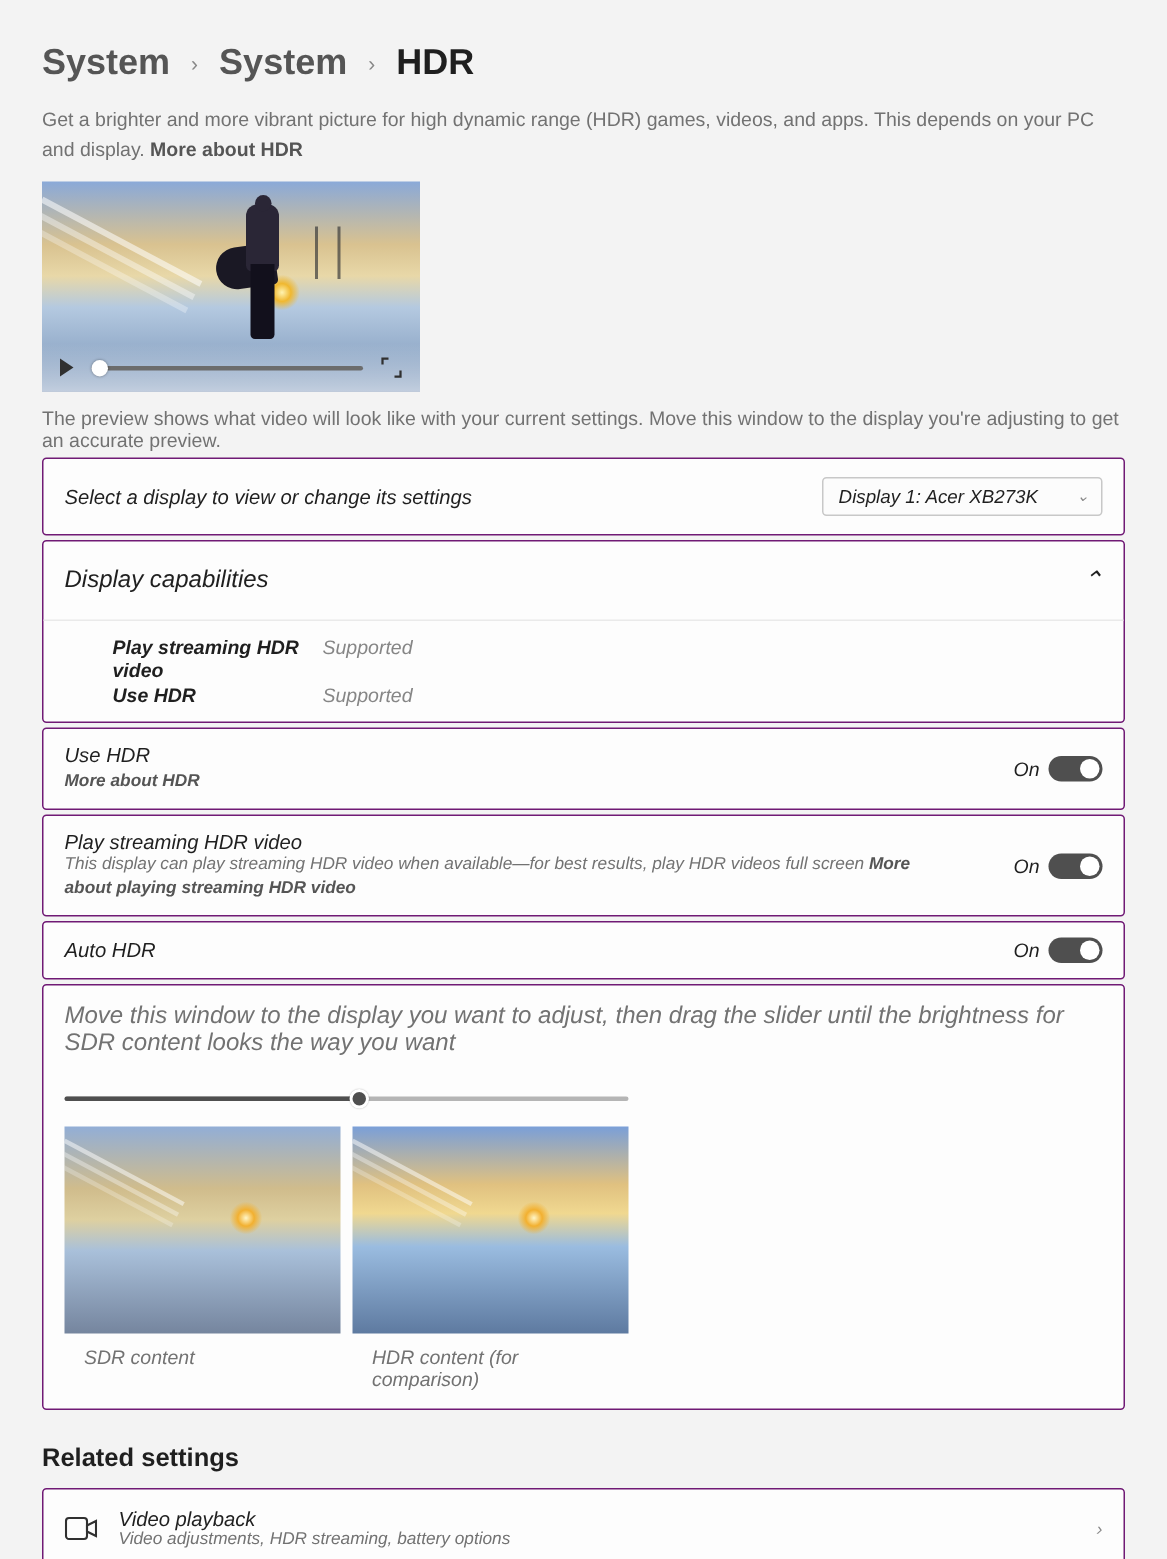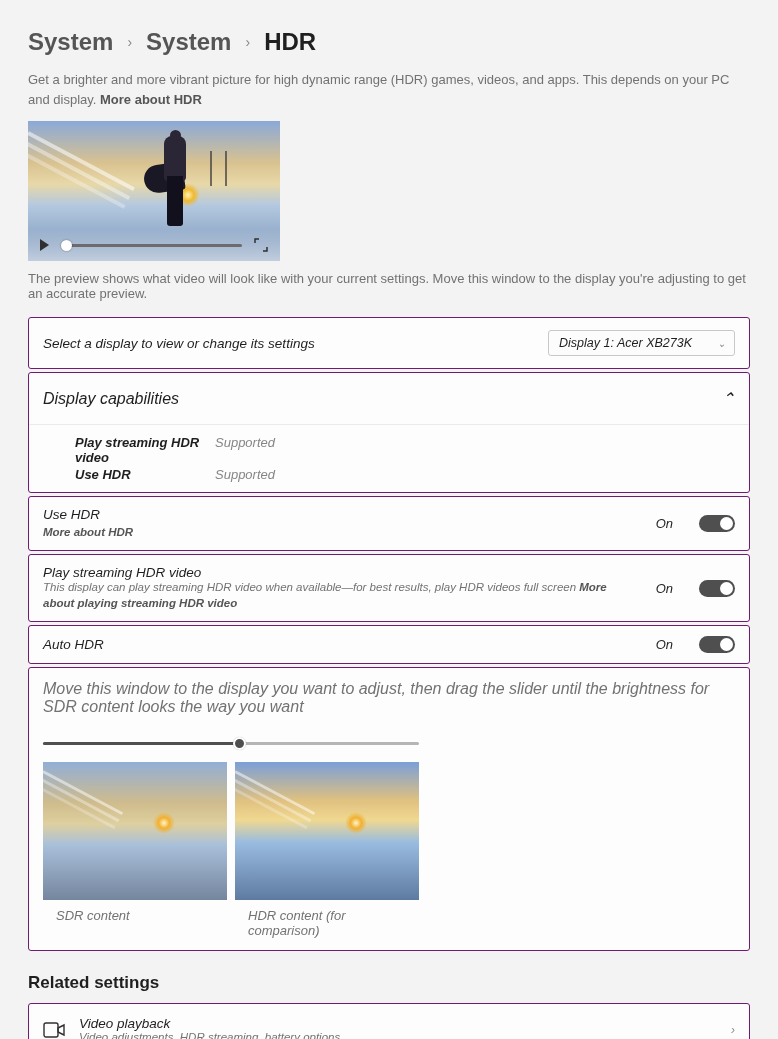--- a/index.html
+++ b/index.html
@@ -21,38 +21,38 @@
 .preview .rail { position: absolute; left: 0; top: 10px; width: 120px; height: 4px; background: rgba(255,255,255,0.55); transform: rotate(28deg); transform-origin: left; box-shadow: 0 10px 0 rgba(255,255,255,0.4), 0 20px 0 rgba(255,255,255,0.3); }
 .preview .poles { position: absolute; right: 10px; top: 30px; width: 70px; height: 40px; }
 .preview .poles::before, .preview .poles::after { content:""; position:absolute; width:2px; height:35px; background: rgba(60,60,60,0.7); }
 .preview .poles::before { left: 10px; } .preview .poles::after { left: 25px; }
 .preview .controls { position: absolute; left: 0; right: 0; bottom: 0; height: 32px; background: linear-gradient(180deg, rgba(255,255,255,0) 0%, rgba(255,255,255,0.55) 100%); display: flex; align-items: center; padding: 0 12px; gap: 12px; }
 .preview .play { width: 0; height: 0; border-left: 9px solid #303030; border-top: 6px solid transparent; border-bottom: 6px solid transparent; cursor: pointer; }
 .preview .track { flex: 1; height: 3px; background: #6c6c6c; position: relative; border-radius: 2px; }
 .preview .thumb { position: absolute; left: 0; top: -4px; width: 11px; height: 11px; background: #fff; border-radius: 50%; box-shadow: 0 0 2px rgba(0,0,0,0.4); }
 .preview .expand { width: 14px; height: 14px; position: relative; }
 .preview .expand svg { width: 14px; height: 14px; }
-.preview-note { font-size: 13px; color: #727272; margin-bottom: 16px; }
+.preview-note { font-size: 13px; color: #727272; margin-bottom: 4px; }
 .card { background: #fdfdfd; border: 1px solid #701a75; border-radius: 3px; margin-bottom: 3px; font-style: italic; }
 .row { display: flex; align-items: center; padding: 12px 14px; }
 .row.select-row { justify-content: space-between; }
 .row .label { font-size: 13.5px; color: #1f1f1f; }
 .dropdown { border: 1px solid #c8c8c8; background: #fcfcfc; border-radius: 3px; padding: 5px 42px 5px 10px; font-size: 12.5px; position: relative; cursor: pointer; min-width: 134px; }
 .dropdown .chev-sm { position: absolute; right: 8px; top: 50%; transform: translateY(-50%); color: #888; font-size: 10px; }
 .cap-header { display: flex; align-items: center; justify-content: space-between; padding: 16px 14px; border-bottom: 1px solid #eaeaea; cursor: pointer; }
 .cap-body { padding: 10px 14px 10px 46px; display: grid; grid-template-columns: 140px 1fr; row-gap: 2px; font-size: 13px; }
 .cap-body .k { font-weight: 600; }
 .cap-body .v { color: #868686; }
 .toggle-row { display: flex; align-items: center; justify-content: space-between; padding: 10px 14px; }
 .toggle-row .text { max-width: 580px; }
 .toggle-row .title { font-size: 13.5px; }
 .toggle-row .sub { font-size: 11.5px; color: #727272; line-height: 1.35; }
 .toggle-row .sub .bold, .toggle-row .link-bold { font-weight: 600; color: #555; }
 .link-bold { font-size: 11.5px; }
-.toggle-wrap { display: flex; align-items: center; gap: 26px; }
+.toggle-wrap { display: flex; align-items: center; gap: 6px; }
 .state { font-size: 13px; }
 .toggle { width: 36px; height: 17px; background: #4f4f4f; border-radius: 10px; position: relative; cursor: pointer; }
 .toggle .knob { position: absolute; right: 2px; top: 2px; width: 13px; height: 13px; background: #fff; border-radius: 50%; }
 .sdr-card .header { padding: 12px 14px 4px; }
 .sdr-card .title { font-size: 13.5px; }
 .sdr-card .sub { font-size: 16px; color: #727272; }
 .slider { margin: 16px 14px 12px; height: 14px; position: relative; width: 376px; }
 .slider .strack { position: absolute; left: 0; right: 0; top: 6px; height: 3px; background: #b5b5b5; border-radius: 2px; }
 .slider .sfill { position: absolute; left: 0; width: 52%; top: 6px; height: 3px; background: #4f4f4f; border-radius: 2px; }
 .slider .sknob { position: absolute; left: calc(52% - 6px); top: 1px; width: 13px; height: 13px; background: #4f4f4f; border-radius: 50%; border: 2px solid #fff; box-shadow: 0 0 1px rgba(0,0,0,0.3); }

